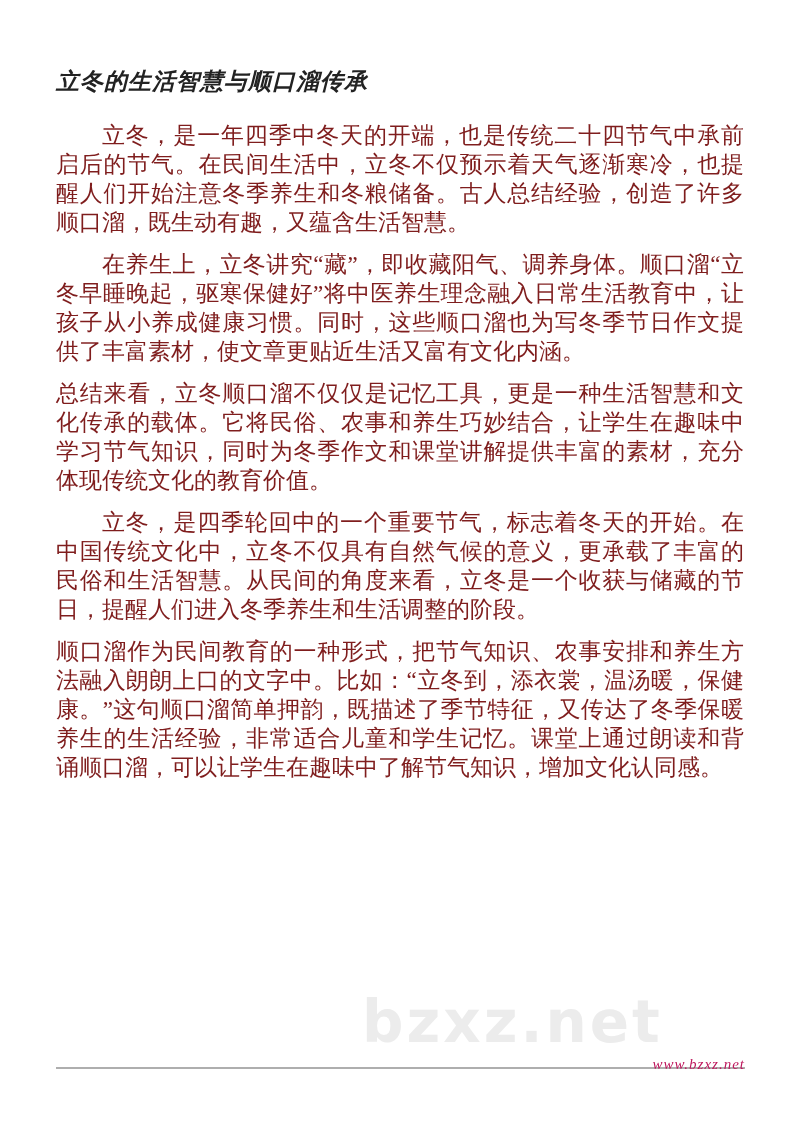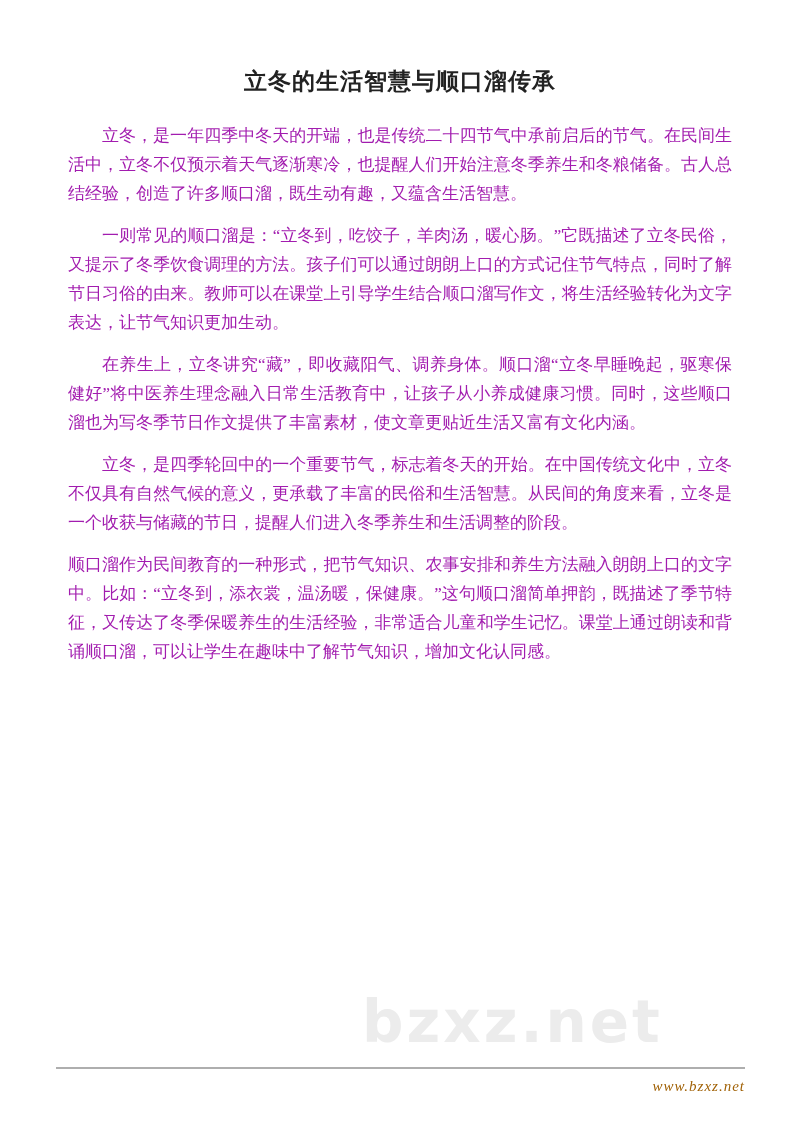--- a/index.html
+++ b/index.html
@@ -30,70 +30,71 @@
     font-weight: bold;
     font-size: 58px;
     letter-spacing: 3px;
     color: #ececec;
     user-select: none;
     white-space: nowrap;
   }
   h1.article-title {
     font-size: 23px;
     font-weight: bold;
-    text-align: center;
+    text-align: left;
     letter-spacing: 1px;
     margin: 0 0 24px 0;
     color: #222222;
+    font-style: italic;
   }
   .article-1 h1.article-title { padding-top: 66px; }
   .article-2 h1.article-title { padding-top: 84px; }
   p.body-para {
-    font-size: 17px;
+    font-size: 23px;
     line-height: 29px;
-    margin: 13px 12px;
+    margin: 13px 0;
     text-align: justify;
-    color: #a21caf;
+    color: #7f1d1d;
   }
   p.body-para.indent { text-indent: 2em; }
   .footer-line {
     position: absolute;
     z-index: 2;
     left: 56px;
     right: 55px;
     top: 1067px;
     height: 2px;
     background: #aeaeae;
   }
   .footer-url {
     position: absolute;
     z-index: 2;
     right: 55px;
-    top: 1078px;
+    top: 1056px;
     font-family: "Liberation Serif", "DejaVu Serif", serif;
     font-style: italic;
     font-size: 15px;
     letter-spacing: 1px;
-    color: #a16207;
+    color: #be185d;
   }
 </style>
 </head>
 <body>
 
 <div class="page">
 
   <div class="watermark">bzxz.net</div>
 
   <div class="content">
 
     <article class="article-1">
       <h1 class="article-title">立冬的生活智慧与顺口溜传承</h1>
       <p class="body-para indent">立冬，是一年四季中冬天的开端，也是传统二十四节气中承前启后的节气。在民间生活中，立冬不仅预示着天气逐渐寒冷，也提醒人们开始注意冬季养生和冬粮储备。古人总结经验，创造了许多顺口溜，既生动有趣，又蕴含生活智慧。</p>
-      <p class="body-para indent">一则常见的顺口溜是：“立冬到，吃饺子，羊肉汤，暖心肠。”它既描述了立冬民俗，又提示了冬季饮食调理的方法。孩子们可以通过朗朗上口的方式记住节气特点，同时了解节日习俗的由来。教师可以在课堂上引导学生结合顺口溜写作文，将生活经验转化为文字表达，让节气知识更加生动。</p>
       <p class="body-para indent">在养生上，立冬讲究“藏”，即收藏阳气、调养身体。顺口溜“立冬早睡晚起，驱寒保健好”将中医养生理念融入日常生活教育中，让孩子从小养成健康习惯。同时，这些顺口溜也为写冬季节日作文提供了丰富素材，使文章更贴近生活又富有文化内涵。</p>
+      <p class="body-para">总结来看，立冬顺口溜不仅仅是记忆工具，更是一种生活智慧和文化传承的载体。它将民俗、农事和养生巧妙结合，让学生在趣味中学习节气知识，同时为冬季作文和课堂讲解提供丰富的素材，充分体现传统文化的教育价值。</p>
     </article>
 
     <article class="article-2">
       <p class="body-para indent">立冬，是四季轮回中的一个重要节气，标志着冬天的开始。在中国传统文化中，立冬不仅具有自然气候的意义，更承载了丰富的民俗和生活智慧。从民间的角度来看，立冬是一个收获与储藏的节日，提醒人们进入冬季养生和生活调整的阶段。</p>
       <p class="body-para">顺口溜作为民间教育的一种形式，把节气知识、农事安排和养生方法融入朗朗上口的文字中。比如：“立冬到，添衣裳，温汤暖，保健康。”这句顺口溜简单押韵，既描述了季节特征，又传达了冬季保暖养生的生活经验，非常适合儿童和学生记忆。课堂上通过朗读和背诵顺口溜，可以让学生在趣味中了解节气知识，增加文化认同感。</p>
 
     </article>
 
   </div>
 

